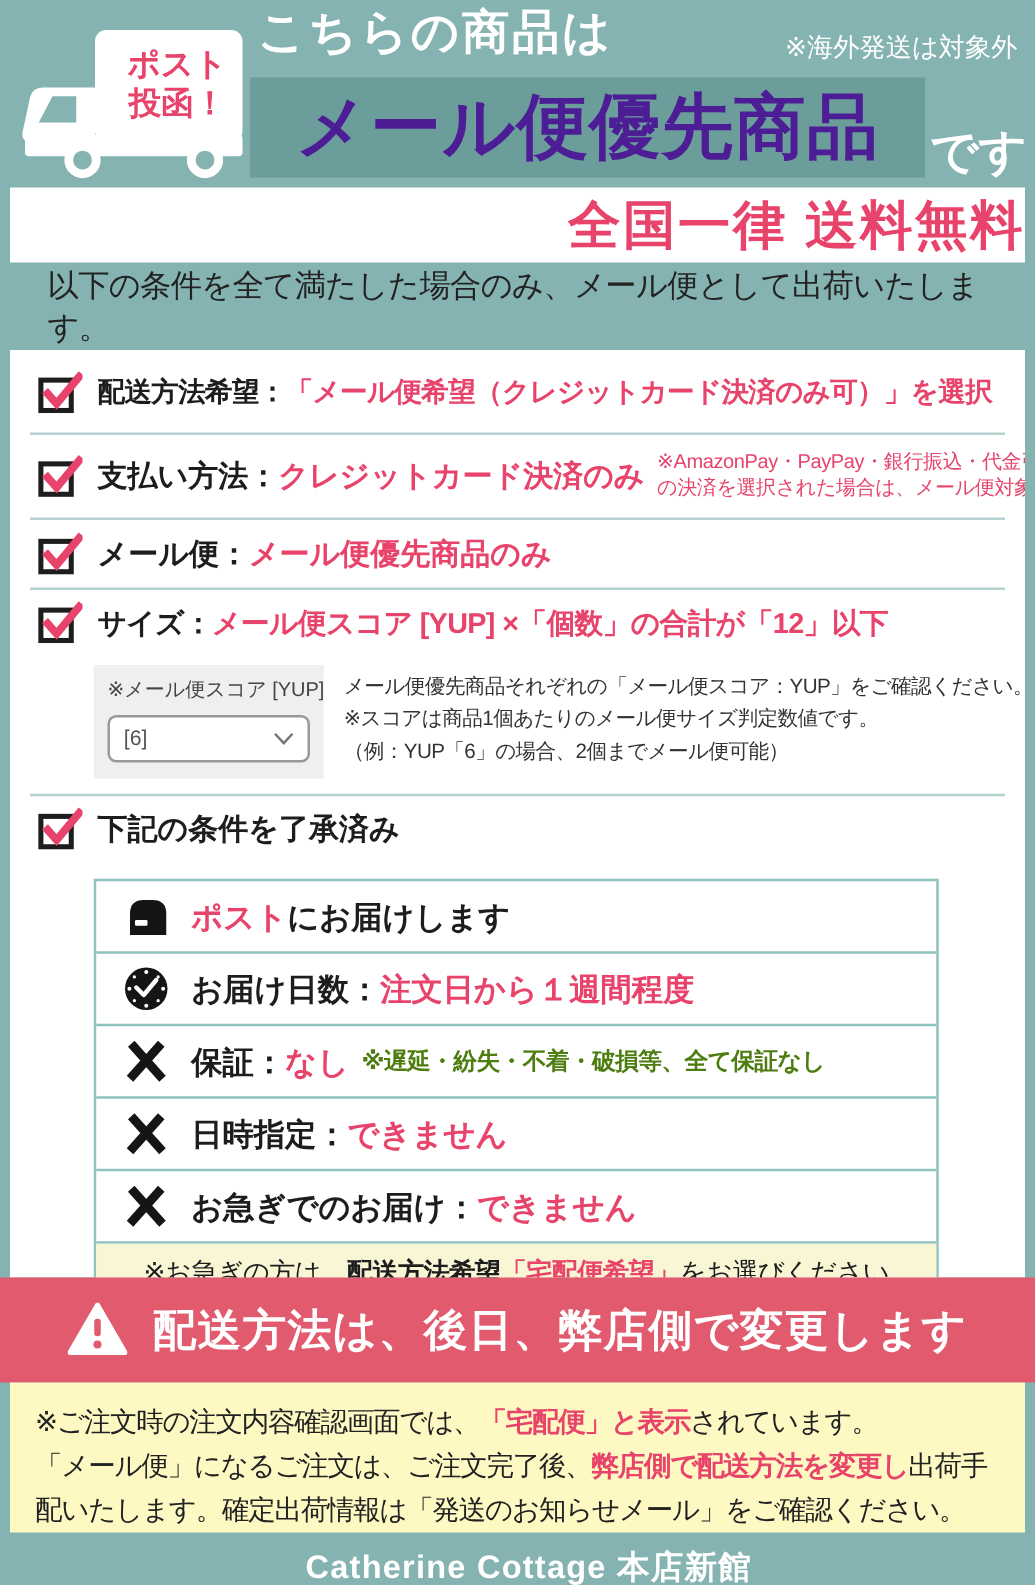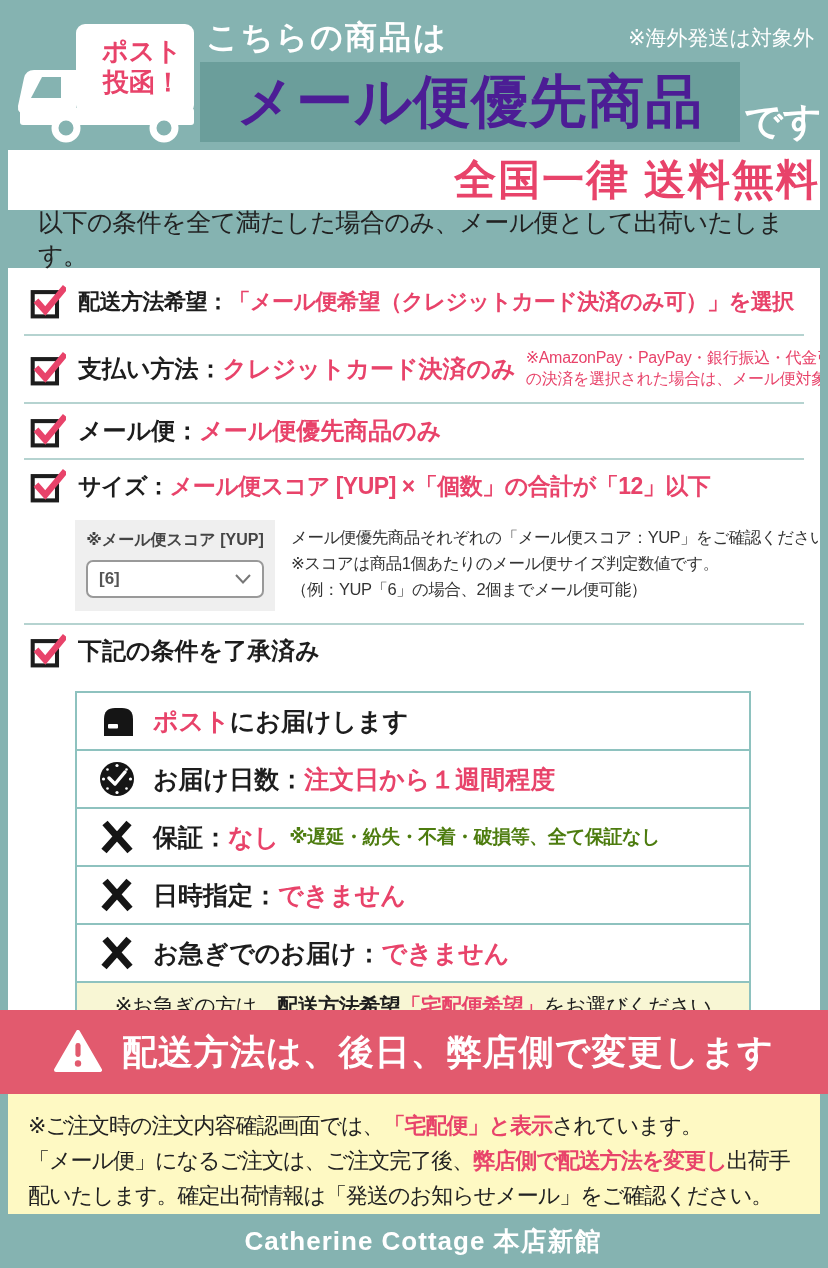--- a/index.html
+++ b/index.html
@@ -5,52 +5,52 @@
   * { margin:0; padding:0; box-sizing:border-box; }
   body { font-family:"Liberation Sans","DejaVu Sans",sans-serif; }
   .page { position:relative; width:828px; height:1268px; background:#85b3b1; overflow:hidden; }
 
   
   .hdr { position:relative; height:150px; }
   .truck { position:absolute; left:14px; top:20px; width:184px; height:126px; }
   .truck svg { position:absolute; left:0; top:0; }
   .truck-badge { position:absolute; left:76px; top:16px; width:104px; text-align:center;
                  color:#e8436a; font-weight:bold; font-size:26px; line-height:1.18; }
-  .hdr-intro { position:absolute; left:206px; top:16px; color:#fff; font-size:32px;
+  .hdr-intro { position:absolute; left:206px; top:0; color:#fff; font-size:38px;
                font-weight:bold; letter-spacing:2px; }
   .overseas { position:absolute; right:14px; top:24px; color:#fff; font-size:21px; }
   .hl-box { position:absolute; left:200px; top:62px; width:540px; height:80px;
             background:#6b9e9b; display:flex; align-items:center; justify-content:center; }
   .hl-text { color:#4c1d95; font-size:57px; font-weight:bold; letter-spacing:1px; white-space:nowrap; }
   .hdr-suffix { position:absolute; left:744px; top:96px; color:#fff; font-size:38px; font-weight:bold; }
 
   
   .free-ship { margin:0 8px; height:60px; background:#fff; display:flex;
                align-items:center; justify-content:flex-end; }
   .free-ship span { color:#e8436a; font-size:42px; font-weight:bold; letter-spacing:2px; }
-  .cond-intro { height:58px; display:flex; align-items:center; justify-content:center;
+  .cond-intro { height:70px; display:flex; align-items:center; justify-content:center;
                 color:#222; font-size:25px; letter-spacing:-0.5px;padding-left:38px; }
 
   
   .panel { margin:0 8px; background:#fff; height:742px; overflow:hidden; padding-top:2px; }
   .check-row { display:flex; align-items:center; padding-left:22px; }
   .cb { width:36px; height:36px; flex:none; margin-right:12px; }
   .row-label { color:#1d1d1d; font-weight:bold; white-space:nowrap; }
   .row-value { color:#e8436a; font-weight:bold; white-space:nowrap; }
   .r0 { height:64px; font-size:22px; letter-spacing:-0.5px; }
   .r1 { height:66px; font-size:24px; }
   .r2 { height:54px; font-size:24px; }
   .r3 { height:52px; font-size:23px; letter-spacing:-0.5px; }
   .r5 { height:52px; font-size:24px; }
   .pay-note { margin-left:10px; color:#e8436a; font-size:16px; font-weight:normal;
               line-height:1.3; letter-spacing:-0.3px; white-space:nowrap; }
   .divider { border-top:2px solid #b5d3d0; margin:0 16px; }
 
   .size-detail { display:flex; align-items:flex-start; padding:8px 0 12px 67px; }
-  .score-box { background:#efefef; width:200px; padding:10px 11px 13px; flex:none;font-weight:bold; }
+  .score-box { background:#efefef; width:184px; padding:10px 11px 13px; flex:none; }
   .score-label { font-size:16px; color:#444; text-align:center; margin-bottom:9px; white-space:nowrap; }
   .score-select { background:#fff; border:2px solid #999; border-radius:7px; height:38px;
                   display:flex; align-items:center; justify-content:space-between;
                   padding:0 11px; font-size:17px; color:#555; cursor:pointer; }
   .size-desc { margin-left:16px; font-size:16.5px; color:#333; line-height:1.58;
                letter-spacing:-0.5px; padding-top:4px; white-space:nowrap; }
 
   .dtable { margin:14px 0 0 67px; width:676px; border:2px solid #8ec2bf; background:#fff; }
   .drow { display:flex; align-items:center; height:58px; padding-left:20px;
           border-bottom:2px solid #8ec2bf; font-size:25px; font-weight:bold; color:#1d1d1d; }

